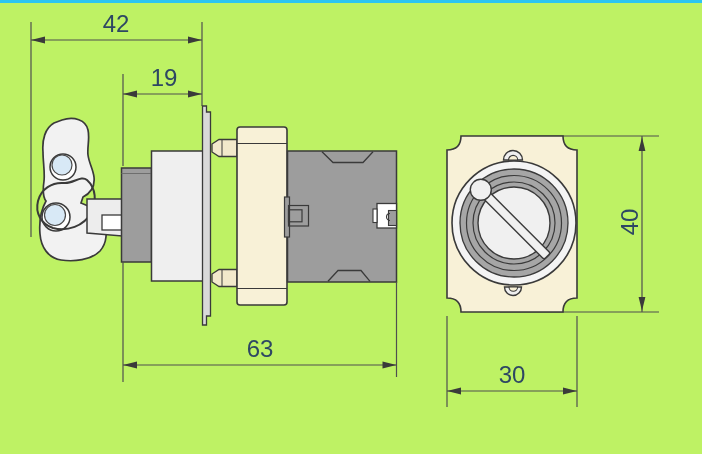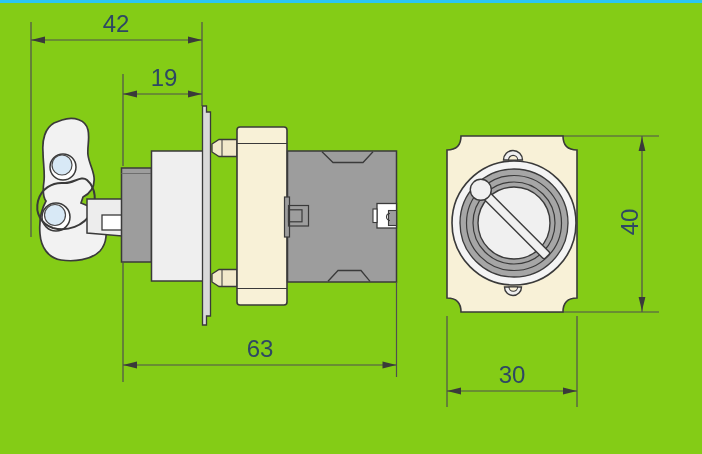--- a/index.html
+++ b/index.html
@@ -1,16 +1,16 @@
 <!DOCTYPE html>
 <html><head>
 <meta charset="utf-8">
 <style>
   html,body{margin:0;padding:0;background:#ffffff;}
-  .page{position:relative;width:702px;height:454px;background:#84cc16;overflow:hidden;
+  .page{position:relative;width:702px;height:454px;background:#bef264;overflow:hidden;
         font-family:"Liberation Sans",sans-serif;}
   .accent-bar{position:absolute;top:0;left:0;width:702px;height:3px;background:#2cc5f2;}
   svg{position:absolute;top:0;left:0;}
   .dim-text{font-family:"Liberation Sans",sans-serif;font-size:24px;fill:#2e4763;}
   .outline{stroke:#3a3a3a;}
   .dimline{stroke:#4f4f4f;stroke-width:1.2;fill:none;}
   .arrow{fill:#3a3a3a;stroke:none;}
 </style>
 </head>
 <body>

